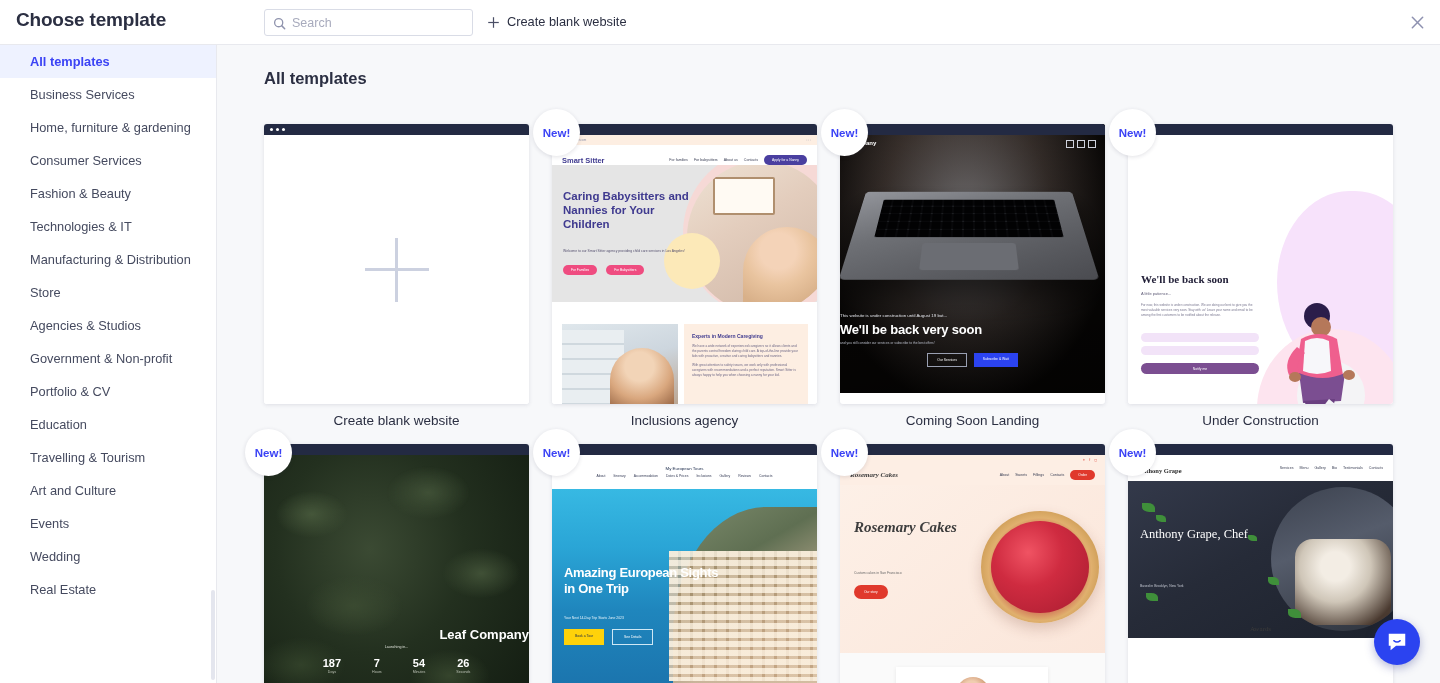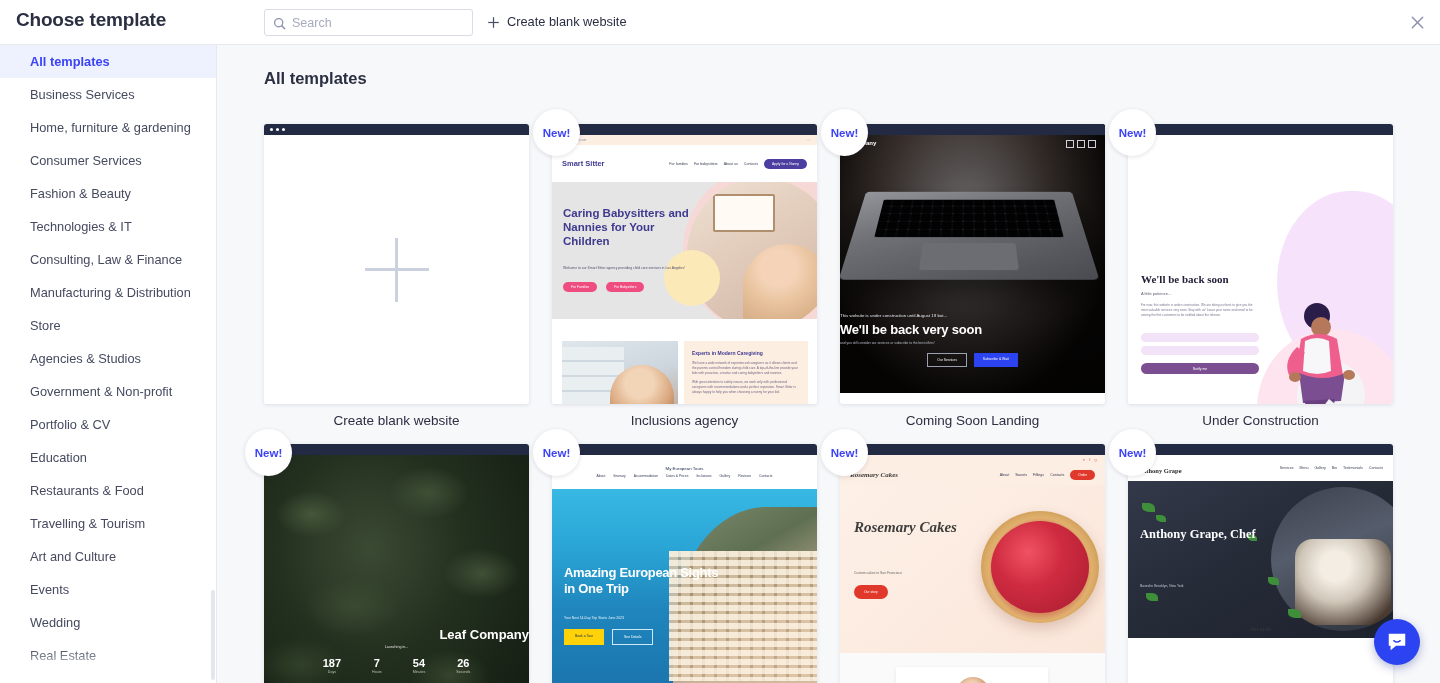--- a/index.html
+++ b/index.html
@@ -126,21 +126,21 @@
   .big-plus::after  { top: 30px; left: 0; height: 3px; width: 64px; }
 
   
   .site { position: relative; width: 265px; height: 269px; overflow: hidden; }
   .site-topbar {
     height: 10px; display: flex; align-items: center;
     justify-content: space-between; padding: 0 6px;
     font-size: 3px; color: #8a8fa8;
   }
   .site-nav {
-    height: 37px; display: flex; align-items: center;
+    height: 20px; display: flex; align-items: flex-end;
     justify-content: space-between; padding: 0 10px;
   }
   .brand { font-size: 7.5px; font-weight: bold; display: flex; align-items: center; gap: 3px; }
   .navlinks { display: flex; gap: 6px; font-size: 3.6px; color: #3a3f55; align-items: center; }
   .navbtn {
     font-size: 3.4px; color: #fff; padding: 3px 8px; border-radius: 8px;
   }
   .micro { font-size: 3.2px; line-height: 1.55; }
   .tiny-btn { display: inline-block; border-radius: 7px; font-size: 3.3px; padding: 3px 8px; color:#fff; }
 
@@ -294,21 +294,21 @@
   .ck-low { position:relative; height:71px; background:#fafafa; }
   .ck-card { position:absolute; left:56px; top:14px; width:152px; height:70px; background:#fff; box-shadow:0 1px 4px rgba(0,0,0,0.08); }
   .ck-av { position:absolute; left:50%; top:24px; transform:translateX(-50%); width:34px; height:34px; border-radius:50%;
     background: radial-gradient(circle at 46% 34%, #f0cdb0 26%, #c98f66 60%, #3a2a22 100%); }
 
   
   .cf-wrap { position:relative; height:269px; background:#fff; overflow:hidden; }
   .cf-nav { height:26px; background:#fff; display:flex; align-items:center; justify-content:space-between; padding:0 10px; }
   .cf-brand { font-size:6.5px; font-weight:bold; color:#2d2d2d; font-family:"Liberation Serif",serif; }
   .cf-hero { position:relative; height:157px; background:linear-gradient(150deg,#33394a 0%,#262b38 46%,#1d222d 100%); overflow:hidden; }
-  .cf-h1 { position:absolute; left:12px; top:46px; width:140px; font-size:12.5px; font-weight:bold; color:#fff; font-family:"Liberation Serif",serif; line-height:1.22; }
+  .cf-h1 { position:absolute; left:12px; top:46px; width:140px; font-size:12.5px; font-weight:normal; color:#fff; font-family:"Liberation Serif",serif; line-height:1.22; }
   .cf-sub { position:absolute; left:12px; top:103px; font-size:3.4px; color:#c3c7d1; }
   .cf-round { position:absolute; right:-22px; top:6px; width:144px; height:144px; border-radius:50%; overflow:hidden;
     background: linear-gradient(160deg,#3c424f 0%,#555c6b 40%,#2b3039 100%); }
   .cf-round::after { content:""; position:absolute; left:24px; bottom:6px; width:96px; height:86px;
     background: radial-gradient(circle at 42% 32%, #f3ede4 18%, #cfc6b8 44%, #4a3a30 84%); border-radius:18px; }
   .cf-leaf { position:absolute; border-radius:0 56% 0 56%; background:#3f8f3a; }
   .cf-awards { position:absolute; left:0; right:0; top:170px; text-align:center; font-size:7px; color:#3a3a3a; font-family:"Liberation Serif",serif; }
 
   
   .chat-widget {
@@ -366,42 +366,36 @@
       <div class="sidebar-item">
         <span>Consumer Services</span>
       </div>
       <div class="sidebar-item">
         <span>Fashion &amp; Beauty</span>
       </div>
       <div class="sidebar-item">
         <span>Technologies &amp; IT</span>
       </div>
       <div class="sidebar-item">
-        <span>Consulting, Law &amp; Finance</span>
-      </div>
-      <div class="sidebar-item">
         <span>Manufacturing &amp; Distribution</span>
       </div>
       <div class="sidebar-item">
         <span>Store</span>
       </div>
       <div class="sidebar-item">
         <span>Agencies &amp; Studios</span>
       </div>
       <div class="sidebar-item">
         <span>Government &amp; Non-profit</span>
       </div>
       <div class="sidebar-item">
         <span>Portfolio &amp; CV</span>
       </div>
       <div class="sidebar-item">
         <span>Education</span>
-      </div>
-      <div class="sidebar-item">
-        <span>Restaurants &amp; Food</span>
       </div>
       <div class="sidebar-item">
         <span>Travelling &amp; Tourism</span>
       </div>
       <div class="sidebar-item">
         <span>Art and Culture</span>
       </div>
       <div class="sidebar-item">
         <span>Events</span>
       </div>

